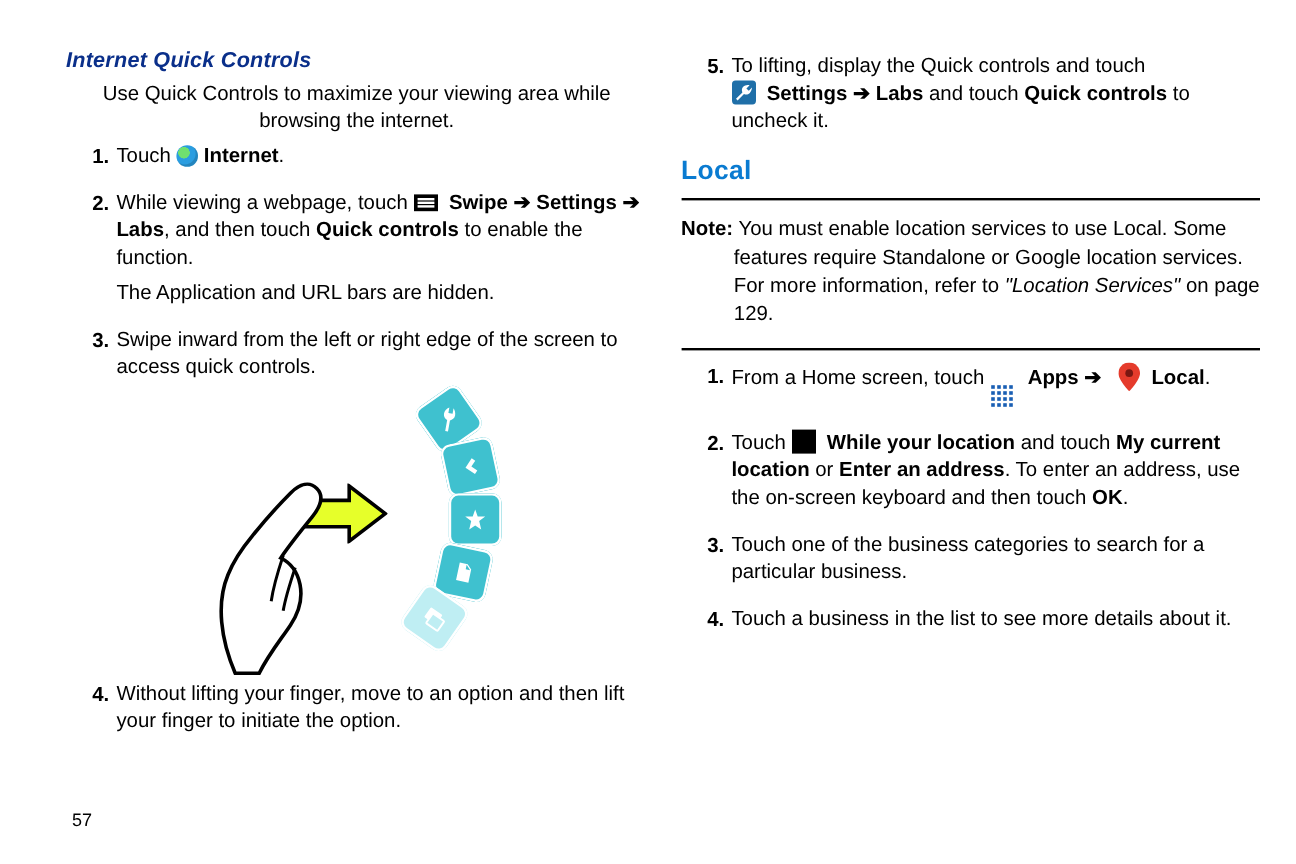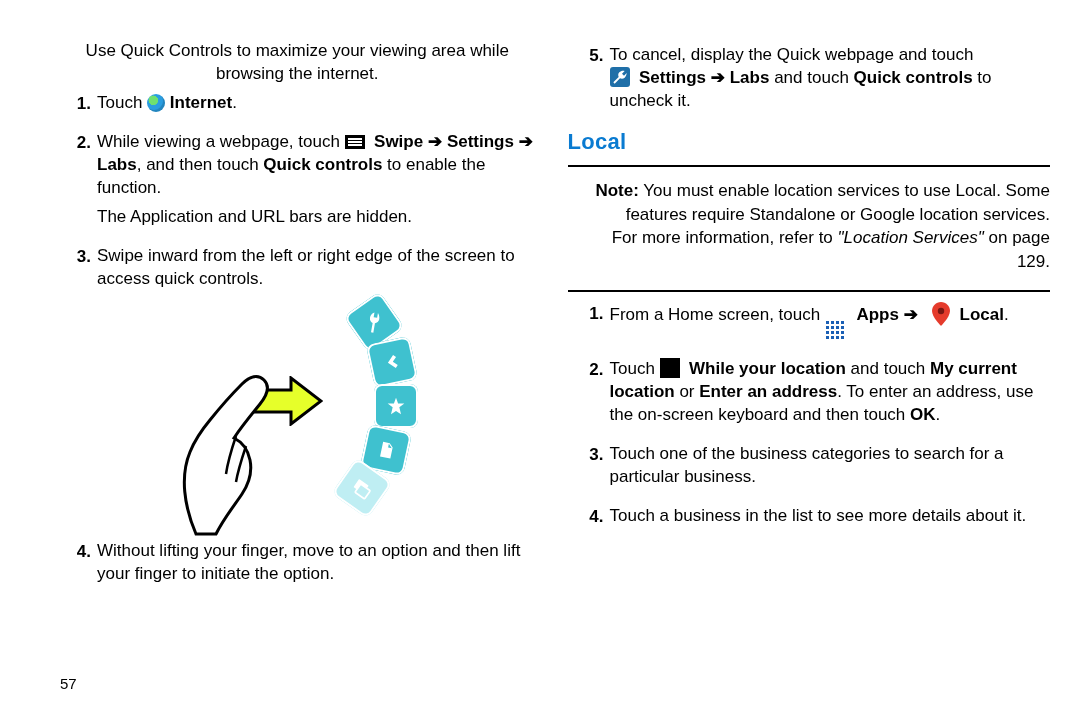--- a/index.html
+++ b/index.html
@@ -47,21 +47,21 @@
     text-align:right;
     padding-right:6px;
   }
   li.step .body{flex:1;}
   li.step .body p{margin:0 0 6px 0;}
   .b{font-weight:700;}
   .arrow{font-weight:700;}
   .italic{font-style:italic;}
   hr{border:none;border-top:2px solid #000;margin:10px 0;}
   .note-block{padding:2px 0;}
-  .note-block p{margin:0 0 4px 0;text-align:right;}
+  .note-block p{margin:0 0 4px 0;}
   .note-indent{padding-left:44px;text-indent:-44px;line-height:1.4;}
   .pagenum{
     position:absolute;
     bottom:28px;left:60px;
     font-size:15px;
   }
   
   .icon{display:inline-block;vertical-align:-3px;}
   .globe{
     width:18px;height:18px;border-radius:50%;
@@ -120,20 +120,21 @@
     box-shadow:0 0 0 2px #fff inset;
   }
   .hand{position:absolute;left:10px;top:60px;}
 </style>
 </head>
 <body>
 
 <div class="page">
 
   <div class="col">
+    <div class="subheading">Internet Quick Controls</div>
     <p class="intro">Use Quick Controls to maximize your viewing area while browsing the internet.</p>
 
     <ol>
       <li class="step">
         <div class="num">1.</div>
         <div class="body">
           <p>
             <span>Touch </span>
             <span class="icon globe"></span>
             <span class="b"> Internet</span>.
@@ -215,21 +216,21 @@
       </li>
     </ol>
   </div>
 
   <div class="col">
     <ol>
       <li class="step">
         <div class="num">5.</div>
         <div class="body">
           <p>
-            <span>To cancel, display the Quick webpage and touch </span><br>
+            <span>To lifting, display the Quick controls and touch </span><br>
             <span class="icon wrench">
               <svg width="16" height="16" viewBox="0 0 24 24" fill="#fff">
                   <path d="M22 6l-4 4-3-3 4-4c-3-1-6 0-8 2-2 2-2 5-1 7L2 20l2 2 8-8c2 1 5 1 7-1 2-2 3-5 3-7z"></path>
                 </svg>
             </span>
             <span class="b">&nbsp;<span>Settings</span></span>
             <span class="b arrow"> ➔ </span>
             <span class="b">Labs</span>
             <span> and touch </span>
             <span class="b">Quick controls</span>

